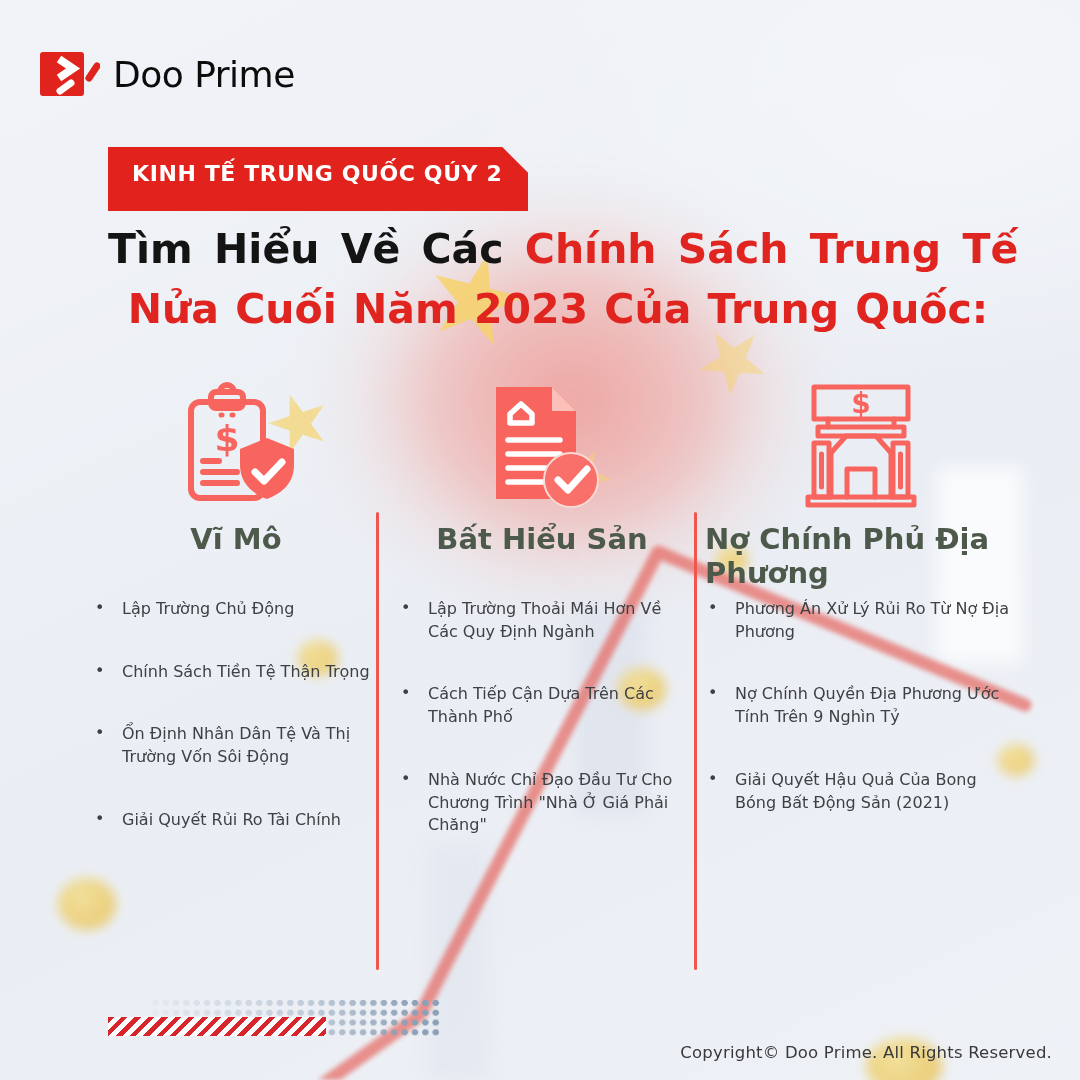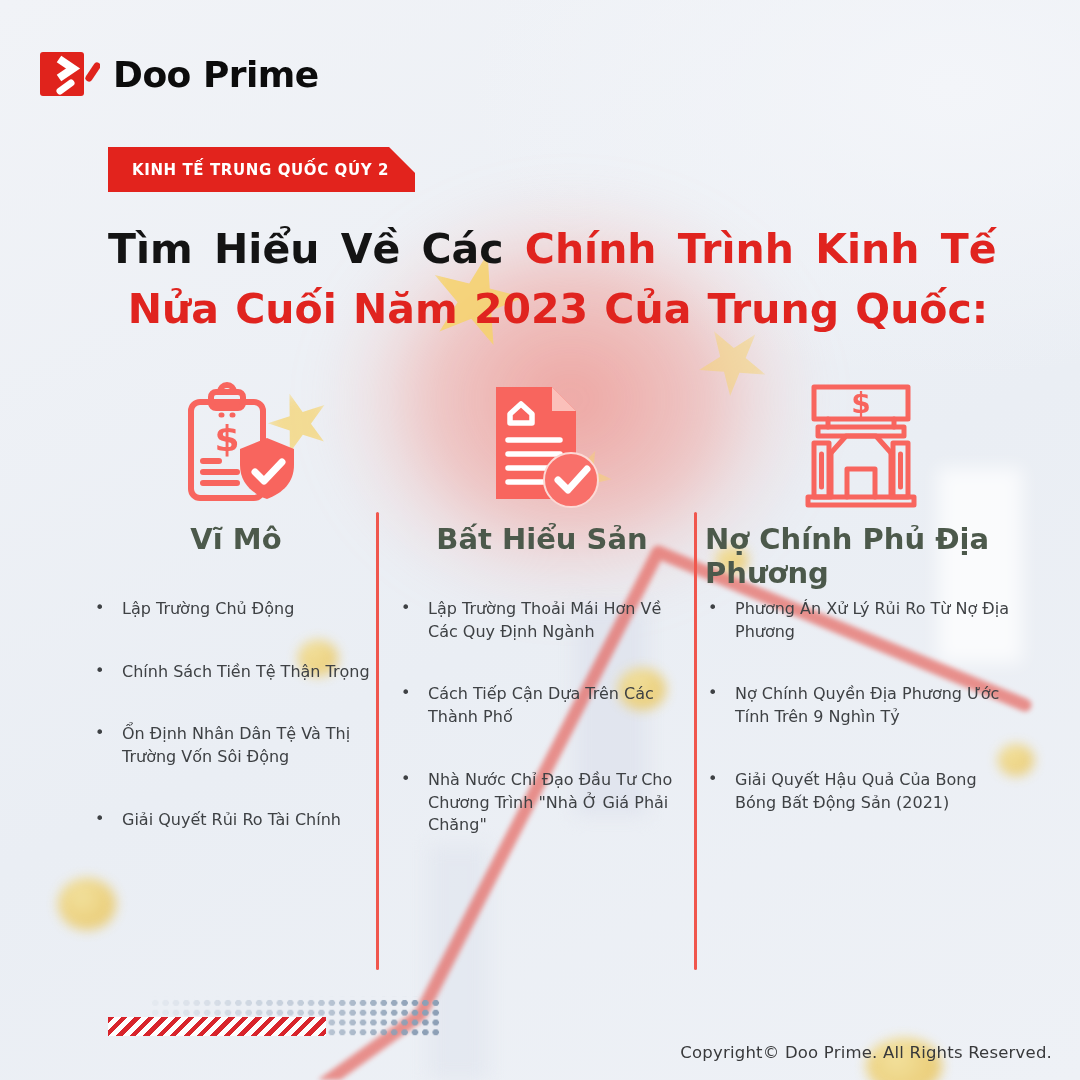--- a/index.html
+++ b/index.html
@@ -32,24 +32,24 @@
   .coin.c5 { left:998px; top:744px;  width:36px; height:32px; }
   .coin.c6 { left:716px; top:546px;  width:32px; height:28px; }
   .ghost-bar { position:absolute; filter:blur(9px); }
   .ghost-bar.g1 { left:575px; top:605px; width:72px; height:210px; background:rgba(221,226,236,.75); }
   .ghost-bar.g2 { left:428px; top:845px; width:60px; height:235px; background:rgba(224,229,238,.65); }
   .ghost-bar.g3 { left:938px; top:468px; width:84px; height:195px; background:rgba(255,255,255,.75); }
   .bg-trendline { position:absolute; left:0; top:0; filter:blur(2.5px); opacity:.62; }
 
   
   .logo { position:absolute; left:40px; top:50px; display:flex; align-items:center; gap:13px; }
-  .logo-text { font-size:36px; font-weight:bold; color:#0c0c0c; letter-spacing:-.5px; }
+  .logo-text { font-size:36px; font-weight:normal; color:#0c0c0c; letter-spacing:-.5px; }
 
   .badge { position:absolute; left:108px; top:147px; background:#e2231d; color:#fff;
-    font-weight:bold; font-size:15px; letter-spacing:.6px; padding:14px 26px 13px 24px;
+    font-weight:bold; font-size:22px; letter-spacing:.6px; padding:14px 26px 25px 24px;
     clip-path:polygon(0 0, calc(100% - 26px) 0, 100% 26px, 100% 100%, 0 100%); }
 
   .title { position:absolute; left:108px; top:219px; width:900px; font-weight:bold;
     font-size:41px; line-height:60px; color:#141414; }
   .title .l1 { white-space:nowrap; word-spacing:7px; }
   .title .red { color:#e0241f; }
   .title .l2 { color:#e0241f; word-spacing:2px; white-space:nowrap;text-align:center; }
 
   
   .column { position:absolute; top:378px; }
@@ -109,21 +109,21 @@
       <path d="M49 28 L57 16" stroke="#e0231c" stroke-width="7" stroke-linecap="round"></path>
     </svg>
     <span class="logo-text">Doo Prime</span>
   </div>
 
   <div class="badge">KINH TẾ TRUNG QUỐC QÚY 2</div>
 
   <div class="title">
     <div class="l1">
       <span>Tìm Hiểu Về Các</span>
-      <span class="red">Chính Trình Kinh Tế</span>
+      <span class="red">Chính Sách Trung Tế</span>
     </div>
     <div class="l2">Nửa Cuối Năm 2023 Của Trung Quốc:</div>
   </div>
 
   <div class="column col-1">
     <div class="icon-wrap">
       <svg width="130" height="128" viewBox="0 0 130 128">
         <g stroke="#f8655e" stroke-width="6" fill="none" stroke-linecap="round" stroke-linejoin="round">
           <rect x="20" y="20" width="72" height="96" rx="9"></rect>
           <rect x="40" y="10" width="32" height="16" rx="5"></rect>

